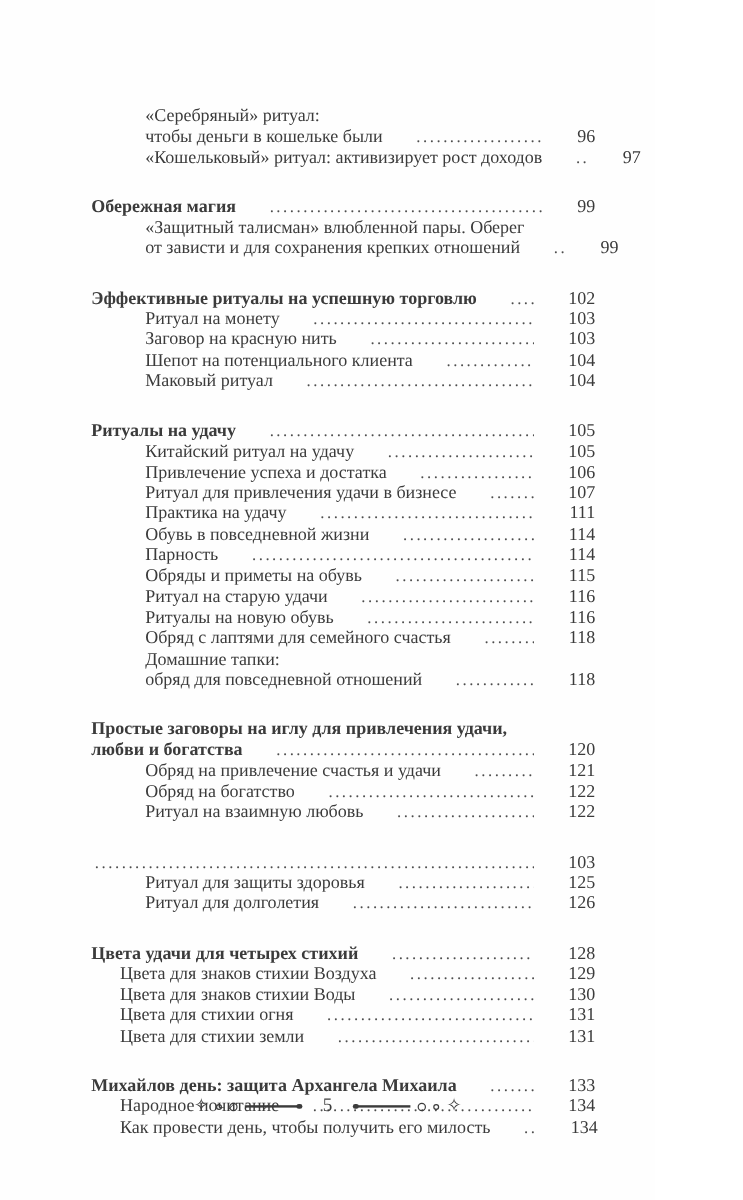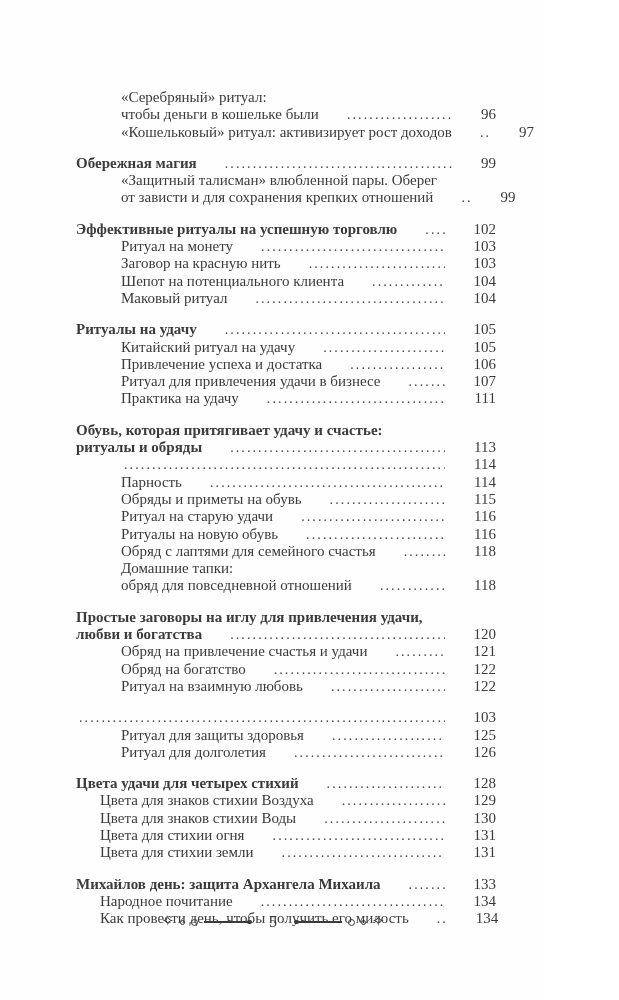--- a/index.html
+++ b/index.html
@@ -8,21 +8,21 @@
     width:546px; height:1000px;
     box-sizing:border-box;
     background:#fefefe;
     padding:89px 50px 0 76px;
     font-family:"Liberation Serif","DejaVu Serif",serif;
     font-size:15px;
     color:#3b3b3b;
     overflow:hidden;
   }
   .toc { width:100%; }
-  .entry.chapter { margin-top:14px; }
+  .entry.chapter { margin-top:24px; }
   .line { line-height:17.3px; }
   .line.filled { display:flex; align-items:flex-start;gap:25px; }
   .t { white-space:nowrap; }
   .chapter .t, .chapter .plain-line { font-weight:bold; }
   .leader {
     flex:1 1 auto;
     overflow:hidden;
     white-space:nowrap;
     margin:0 4px 0 3px;
     min-width:10px;
@@ -180,30 +180,23 @@
           <span class="pg">107</span>
         </div>
       </div>
       <div class="entry item ind-deep">
         <div class="line filled">
           <span class="t">Практика на удачу</span>
           <span class="leader"></span>
           <span class="pg">111</span>
         </div>
       </div>
-      <div class="entry chapter ind-none">
-        <div class="line plain-line">Обувь, которая притягивает удачу и счастье:</div>
-        <div class="line filled">
-          <span class="t">ритуалы и обряды</span>
-          <span class="leader"></span>
-          <span class="pg">113</span>
-        </div>
-      </div>
-      <div class="entry item ind-deep">
-        <div class="line filled">
+      <div class="entry item ind-deep">
+        <div class="line filled">
+          <span class="t">Обувь в повседневной жизни</span>
           <span class="leader"></span>
           <span class="pg">114</span>
         </div>
       </div>
       <div class="entry item ind-deep">
         <div class="line filled">
           <span class="t">Парность</span>
           <span class="leader"></span>
           <span class="pg">114</span>
         </div>

